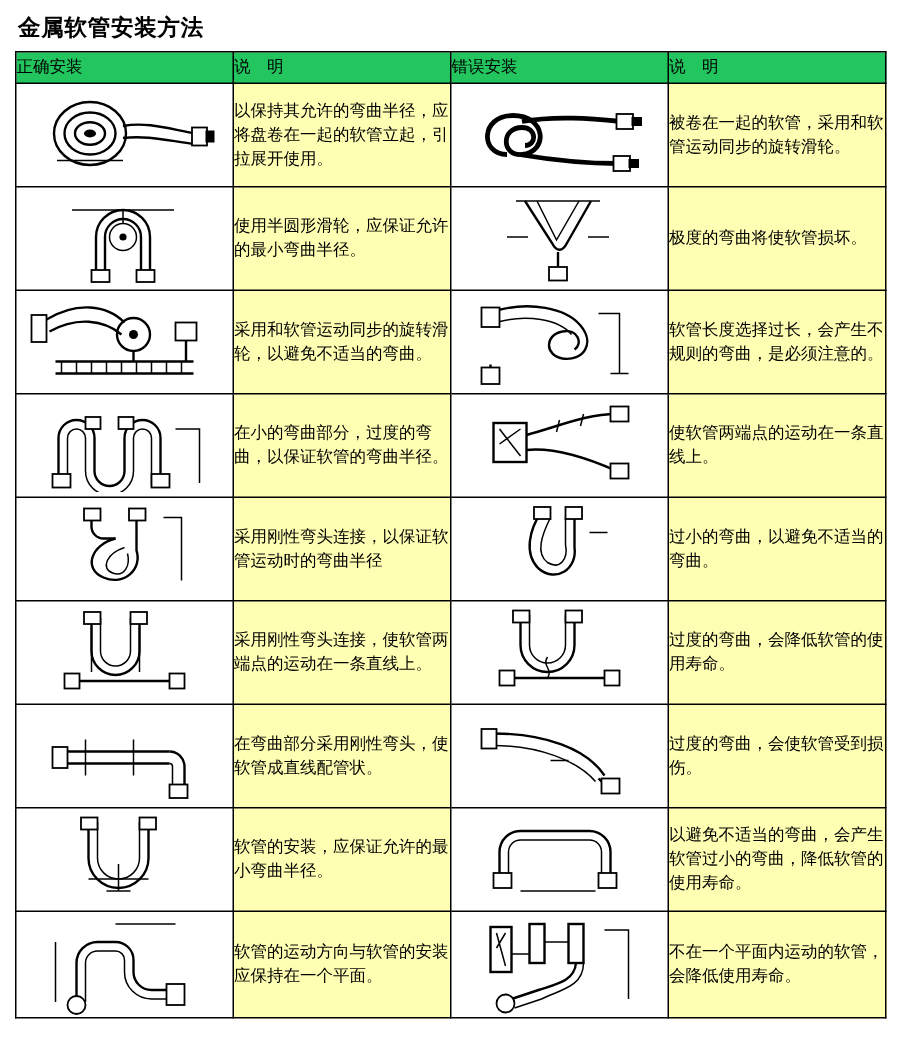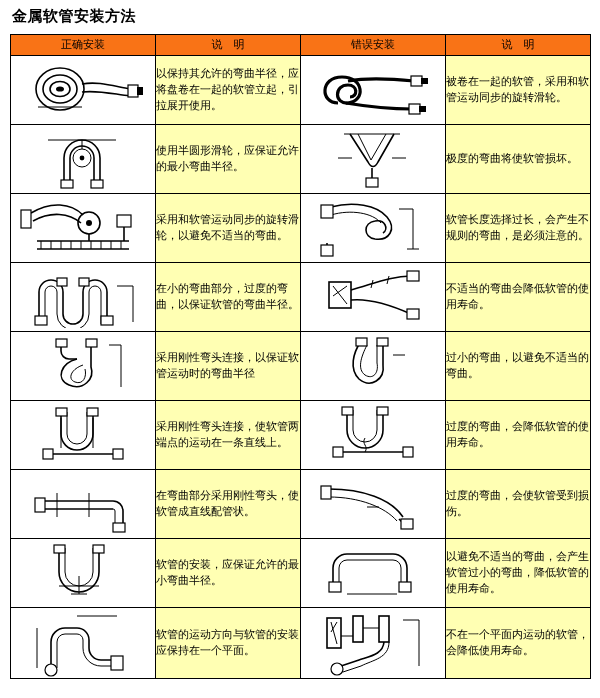--- a/index.html
+++ b/index.html
@@ -13,47 +13,46 @@
     font-family: "DejaVu Sans", "Liberation Sans", sans-serif;
     color: #000;
     overflow: hidden;
   }
   .page {
     position: relative;
     width: 500px;
     height: 698px;
     box-sizing: border-box;
     padding: 6px 10px 0 10px;
-    font-family: Liberation Mono, monospace;
   }
   .doc-title {
     font-size: 15px;
     font-weight: bold;
     letter-spacing: 0.5px;
     margin: 2px 0 6px 2px;
     line-height: 20px;
   }
   table.main {
     border-collapse: collapse;
     width: 580px;
     table-layout: fixed;
     border: 1px solid #000;
   }
   table.main td, table.main th {
     border: 1px solid #000;
     padding: 0;
     vertical-align: middle;
   }
   thead th {
-    background: #f97316;
+    background: #22c55e;
     font-size: 11px;
     font-weight: normal;
     height: 20px;
     line-height: 20px;
-    text-align: center;
+    text-align: left;
     color: #000;
   }
   col.c-img { width: 145px; }
   col.c-txt { width: 145px; }
   td.img-cell {
     background: #ffffff;
     text-align: center;
     vertical-align: middle;
     height: 68px;
   }
@@ -203,21 +202,21 @@
           <svg width="132" height="62" viewBox="0 0 132 62" aria-hidden="true">
             <rect x="22" y="16" width="22" height="26" class="ln" stroke-width="2" fill="none"></rect>
             <path d="M26 20 L40 38 M26 30 L40 20" class="ln-thin"></path>
             <path d="M44 24 C66 18,84 10,104 10" class="ln" stroke-width="2"></path>
             <path d="M44 34 C64 32,86 40,104 48" class="ln" stroke-width="2"></path>
             <rect x="100" y="5" width="12" height="10" class="wh"></rect>
             <rect x="100" y="43" width="12" height="10" class="wh"></rect>
             <path d="M64 22 L66 14 M80 18 L82 10" class="ln-thin"></path>
           </svg>
         </td>
-        <td class="txt-cell">不适当的弯曲会降低软管的使用寿命。</td>
+        <td class="txt-cell">使软管两端点的运动在一条直线上。</td>
       </tr>
 
       <tr>
         <td class="img-cell">
           <svg width="132" height="62" viewBox="0 0 132 62" aria-hidden="true">
             <path d="M44 6 L44 16 A8 8 0 0 0 52 24 L60 24" class="ln" stroke-width="2"></path>
             <path d="M60 24 C44 28,38 44,52 50 C66 56,78 44,74 32 L74 8" class="ln" stroke-width="2"></path>
             <path d="M66 30 C54 34,50 44,58 47 C66 50,70 42,68 34" class="ln-thin"></path>
             <rect x="39" y="4" width="11" height="8" class="wh"></rect>
             <rect x="69" y="4" width="11" height="8" class="wh"></rect>

